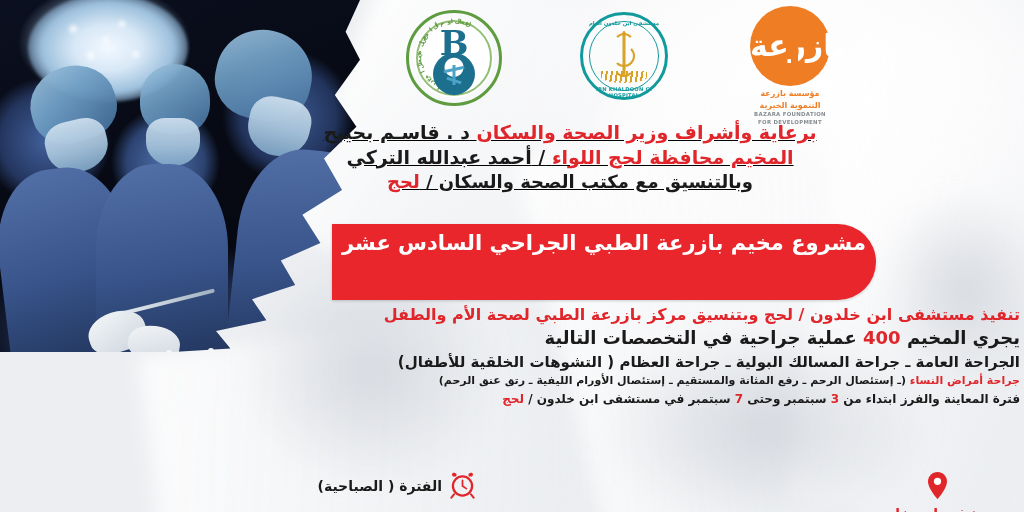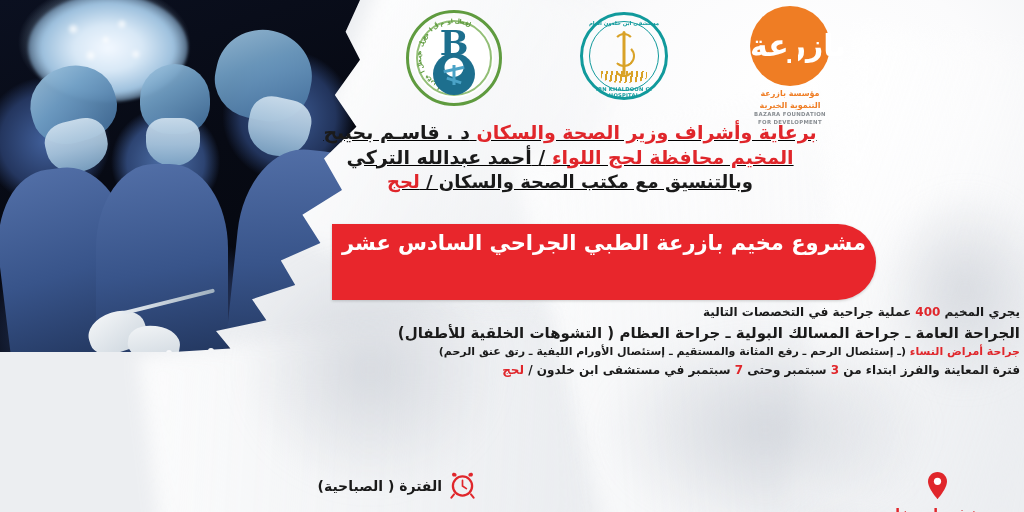--- a/index.html
+++ b/index.html
@@ -166,21 +166,21 @@
   }
   .banner .bl{
     color:#ffffff;font-weight:bold;direction:rtl;text-align:center;
     font-size:21px;line-height:1.05;white-space:nowrap;
   }
   .banner .b1{padding-top:11px;}
   .banner .b2{padding-top:8px;}
 
   .textcol2{position:absolute;left:90px;top:306px;width:934px;direction:rtl;text-align:right;}
   .l4{font-size:16px;margin-bottom:5px;}
-  .l5{font-size:12px;margin-bottom:6px;}
+  .l5{font-size:18px;margin-bottom:6px;}
   .l6{font-size:15px;margin-bottom:5px;}
   .l7{font-size:11px;margin-bottom:6px;}
   .l8{font-size:12px;}
   .num{color:#e0262b;}
 
   .footer{position:absolute;left:0;top:468px;width:1024px;height:44px;}
   .f-item{position:absolute;display:flex;align-items:center;gap:7px;direction:rtl;}
   .f-loc{right:14px;top:4px;flex-direction:column;}
   .f-time{right:548px;top:4px;}
   .f-label{font-size:14px;font-weight:bold;white-space:nowrap;}
@@ -329,20 +329,21 @@
       <span class="t-black">وبالتنسيق مع مكتب الصحة والسكان /</span>
       <span class="t-red">لحج</span>
     </div>
   </div>
 
   <div class="banner">
     <div class="bl b2">مشروع مخيم بازرعة الطبي الجراحي السادس عشر</div>
   </div>
 
   <div class="textcol2">
+    <div class="ln l4 t-red">تنفيذ مستشفى ابن خلدون / لحج وبتنسيق مركز بازرعة الطبي لصحة الأم والطفل</div>
     <div class="ln l5">
       <span class="t-black">يجري المخيم</span>
       <span class="num">400</span>
       <span class="t-black">عملية جراحية  في التخصصات التالية</span>
     </div>
     <div class="ln l6 t-black">الجراحة العامة ـ جراحة المسالك  البولية ـ جراحة العظام ( التشوهات الخلقية للأطفال)</div>
     <div class="ln l7">
       <span class="t-red">جراحة أمراض النساء</span>
       <span class="t-black">(ـ إستئصال الرحم ـ رفع المثانة والمستقيم ـ  إستئصال الأورام الليفية ـ رتق عنق الرحم)</span>
     </div>

